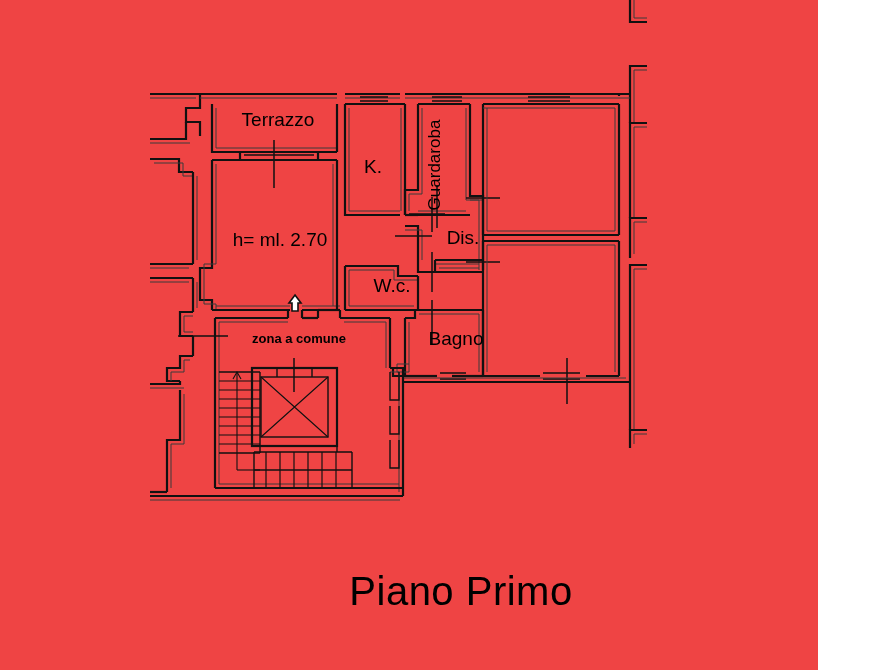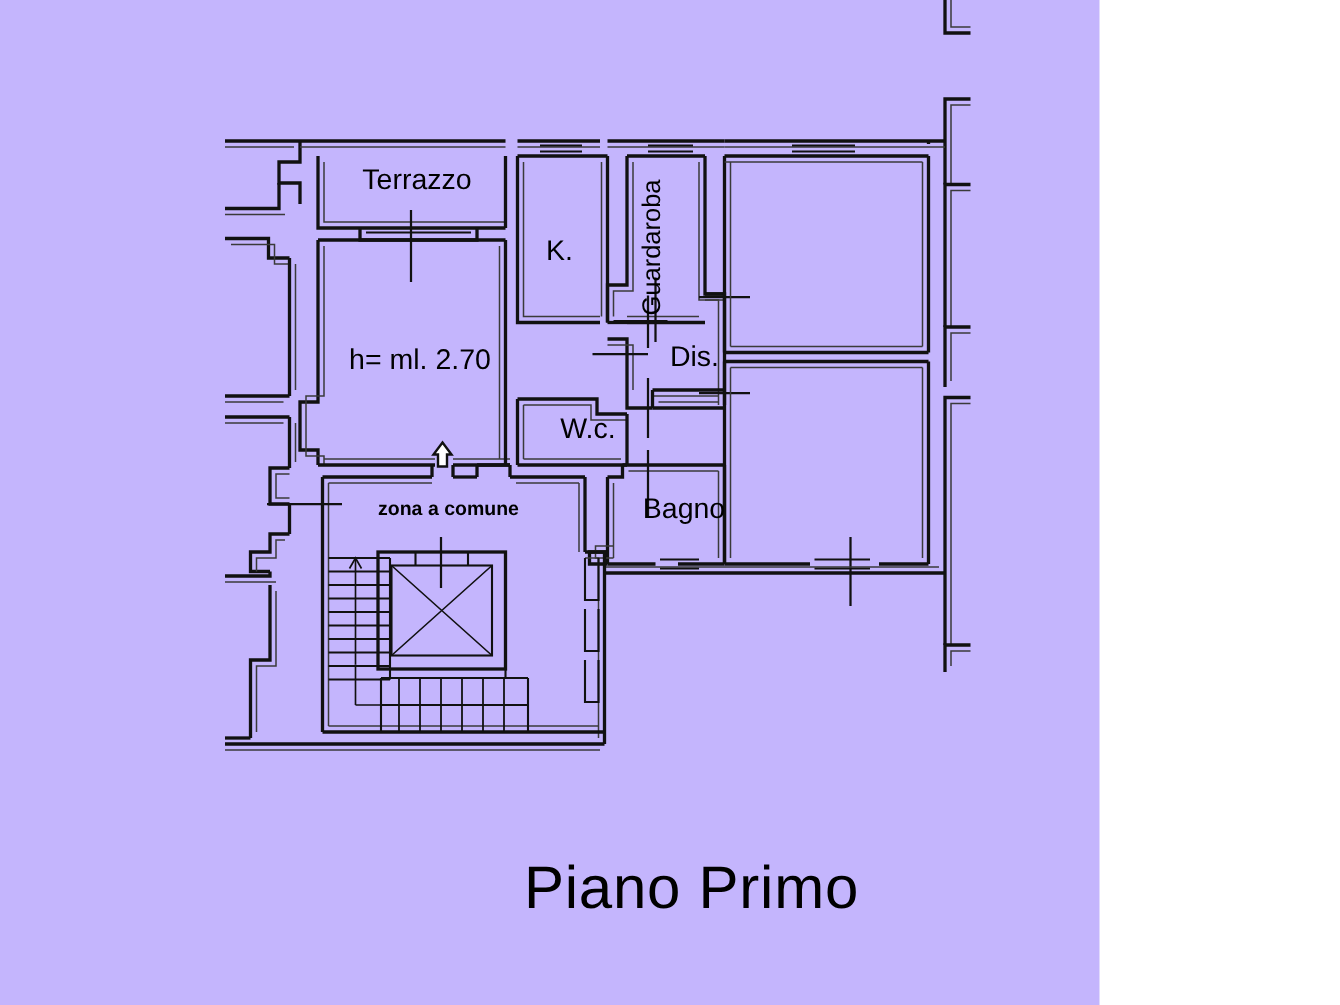--- a/index.html
+++ b/index.html
@@ -10,23 +10,23 @@
   }
   body {
     width: 893px;
     height: 670px;
     font-family: "Liberation Sans", sans-serif;
     color: #111111;
     overflow: hidden;
   }
   #plan-root {
     position: relative;
-    width: 733px;
+    width: 818px;
     height: 670px;
-    background: #c4b5fd;
+    background: #ef4444;
   }
   #floorplan-svg {
     position: absolute;
     left: 0;
     top: 0;
     width: 893px;
     height: 670px;
     display: block;
   }
   .wall {

